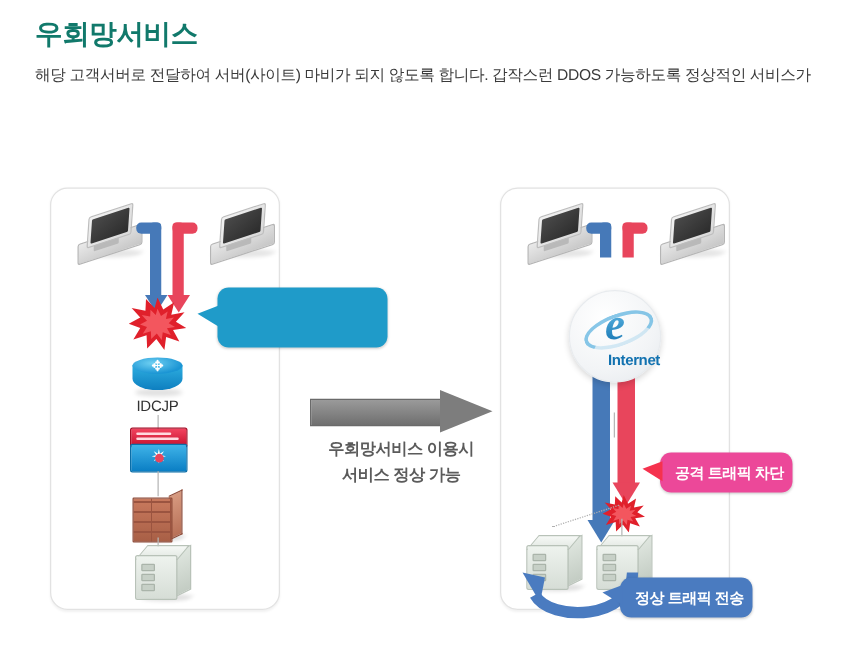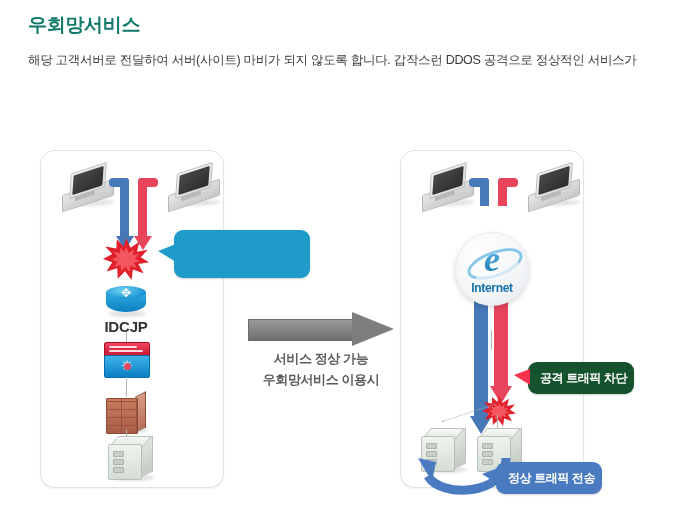--- a/index.html
+++ b/index.html
@@ -4,21 +4,21 @@
 <style>
   html,body{margin:0;padding:0;}
   body{
     width:680px;height:525px;position:relative;overflow:hidden;
     background:#ffffff;
     font-family:"Liberation Sans","DejaVu Sans",sans-serif;
     -webkit-font-smoothing:antialiased;
   }
   .page-title{
     position:absolute;left:28px;top:12px;
-    font-size:19px;font-weight:bold;color:#11796B;letter-spacing:-0.3px;
+    font-size:22px;font-weight:bold;color:#11796B;letter-spacing:-0.3px;
   }
   .desc{
     position:absolute;left:28px;top:50px;width:620px;
     font-size:12.5px;line-height:21px;color:#3a3a3a;letter-spacing:-0.3px;
   }
   .desc div{white-space:nowrap;}
 
   
   .panel{
     position:absolute;background:#ffffff;
@@ -160,21 +160,21 @@
     font-size:36px;font-style:italic;font-weight:bold;line-height:36px;
     background:linear-gradient(180deg,#6fc5ee,#1272b0);
     -webkit-background-clip:text;background-clip:text;color:transparent;
   }
   .internet .ring{
     position:absolute;left:10px;top:18px;width:52px;height:20px;
     border:3px solid rgba(96,180,224,.75);border-radius:50%;
     transform:rotate(-20deg);border-bottom-color:rgba(96,180,224,.25);
   }
   .internet .lbl{
-    position:absolute;left:0;right:0;bottom:10px;text-align:center;
+    position:absolute;left:0;right:0;bottom:10px;text-align:right;
     font-size:12px;font-weight:bold;color:#1272B0;letter-spacing:-0.3px;
   }
 
   
   .bigarrow{position:absolute;}
   .bigarrow .shaft{position:absolute;}
   .bigarrow .tip{position:absolute;width:0;height:0;}
 
   
   .curvearrow{position:absolute;}
@@ -206,50 +206,50 @@
   #callout-left{
     left:174px;top:230px;width:136px;height:48px;background:#1F9BC9;
     font-size:11.5px;line-height:19px;padding:5px 0 0 12px;box-sizing:border-box;
   }
   #callout-left .tail{
     left:-16px;top:14px;
     border-top:7px solid transparent;border-bottom:11px solid transparent;
     border-right:18px solid #1F9BC9;
   }
   #callout-attack{
-    left:528px;top:362px;width:106px;height:32px;background:#14532d;
+    left:528px;top:362px;width:106px;height:32px;background:#ec4899;
     font-size:12px;line-height:32px;padding-left:12px;box-sizing:border-box;
   }
   #callout-attack .tail{
     left:-14px;top:7px;
     border-top:6px solid transparent;border-bottom:10px solid transparent;
     border-right:16px solid #F5324E;
   }
   #callout-normal{
     left:496px;top:462px;width:106px;height:32px;background:#4A7BC0;
     font-size:12px;line-height:32px;padding-left:12px;box-sizing:border-box;
   }
   #callout-normal .tail{
     left:-14px;top:6px;
     border-top:6px solid transparent;border-bottom:10px solid transparent;
     border-right:16px solid #4A7BC0;
   }
 
   .devlabel{
-    position:absolute;font-size:15px;font-weight:bold;color:#333;
+    position:absolute;font-size:12px;font-weight:normal;color:#333;
     text-align:center;letter-spacing:-0.2px;
   }
 </style>
 </head>
 <body>
 
 <div class="page-title">우회망서비스</div>
 
 <div class="desc">
-  <div>해당 고객서버로 전달하여 서버(사이트) 마비가 되지 않도록 합니다. 갑작스런 DDOS 공격으로 정상적인 서비스가</div>
+  <div>해당 고객서버로 전달하여 서버(사이트) 마비가 되지 않도록 합니다. 갑작스런 DDOS 가능하도록 정상적인 서비스가</div>
 </div>
 
 <div class="panel" id="panel-left"></div>
 
 <div class="laptop" style="left:60px;top:168px;">
   <div class="shdw"></div>
   <div class="base">
       <div class="pad"></div>
     </div>
   <div class="lid">
@@ -325,22 +325,22 @@
 
 <div class="callout" id="callout-left">
   <div class="tail"></div>
 </div>
 
 <div class="greyarrow">
   <div class="shaft"></div>
   <div class="tip"></div>
 </div>
 <div class="center-caption">
+  <div>우회망서비스 이용시</div>
   <div>서비스 정상 가능</div>
-  <div>우회망서비스 이용시</div>
 </div>
 
 <div class="panel" id="panel-right"></div>
 
 <div class="laptop" style="left:420px;top:168px;">
   <div class="shdw"></div>
   <div class="base">
       <div class="pad"></div>
     </div>
   <div class="lid">

